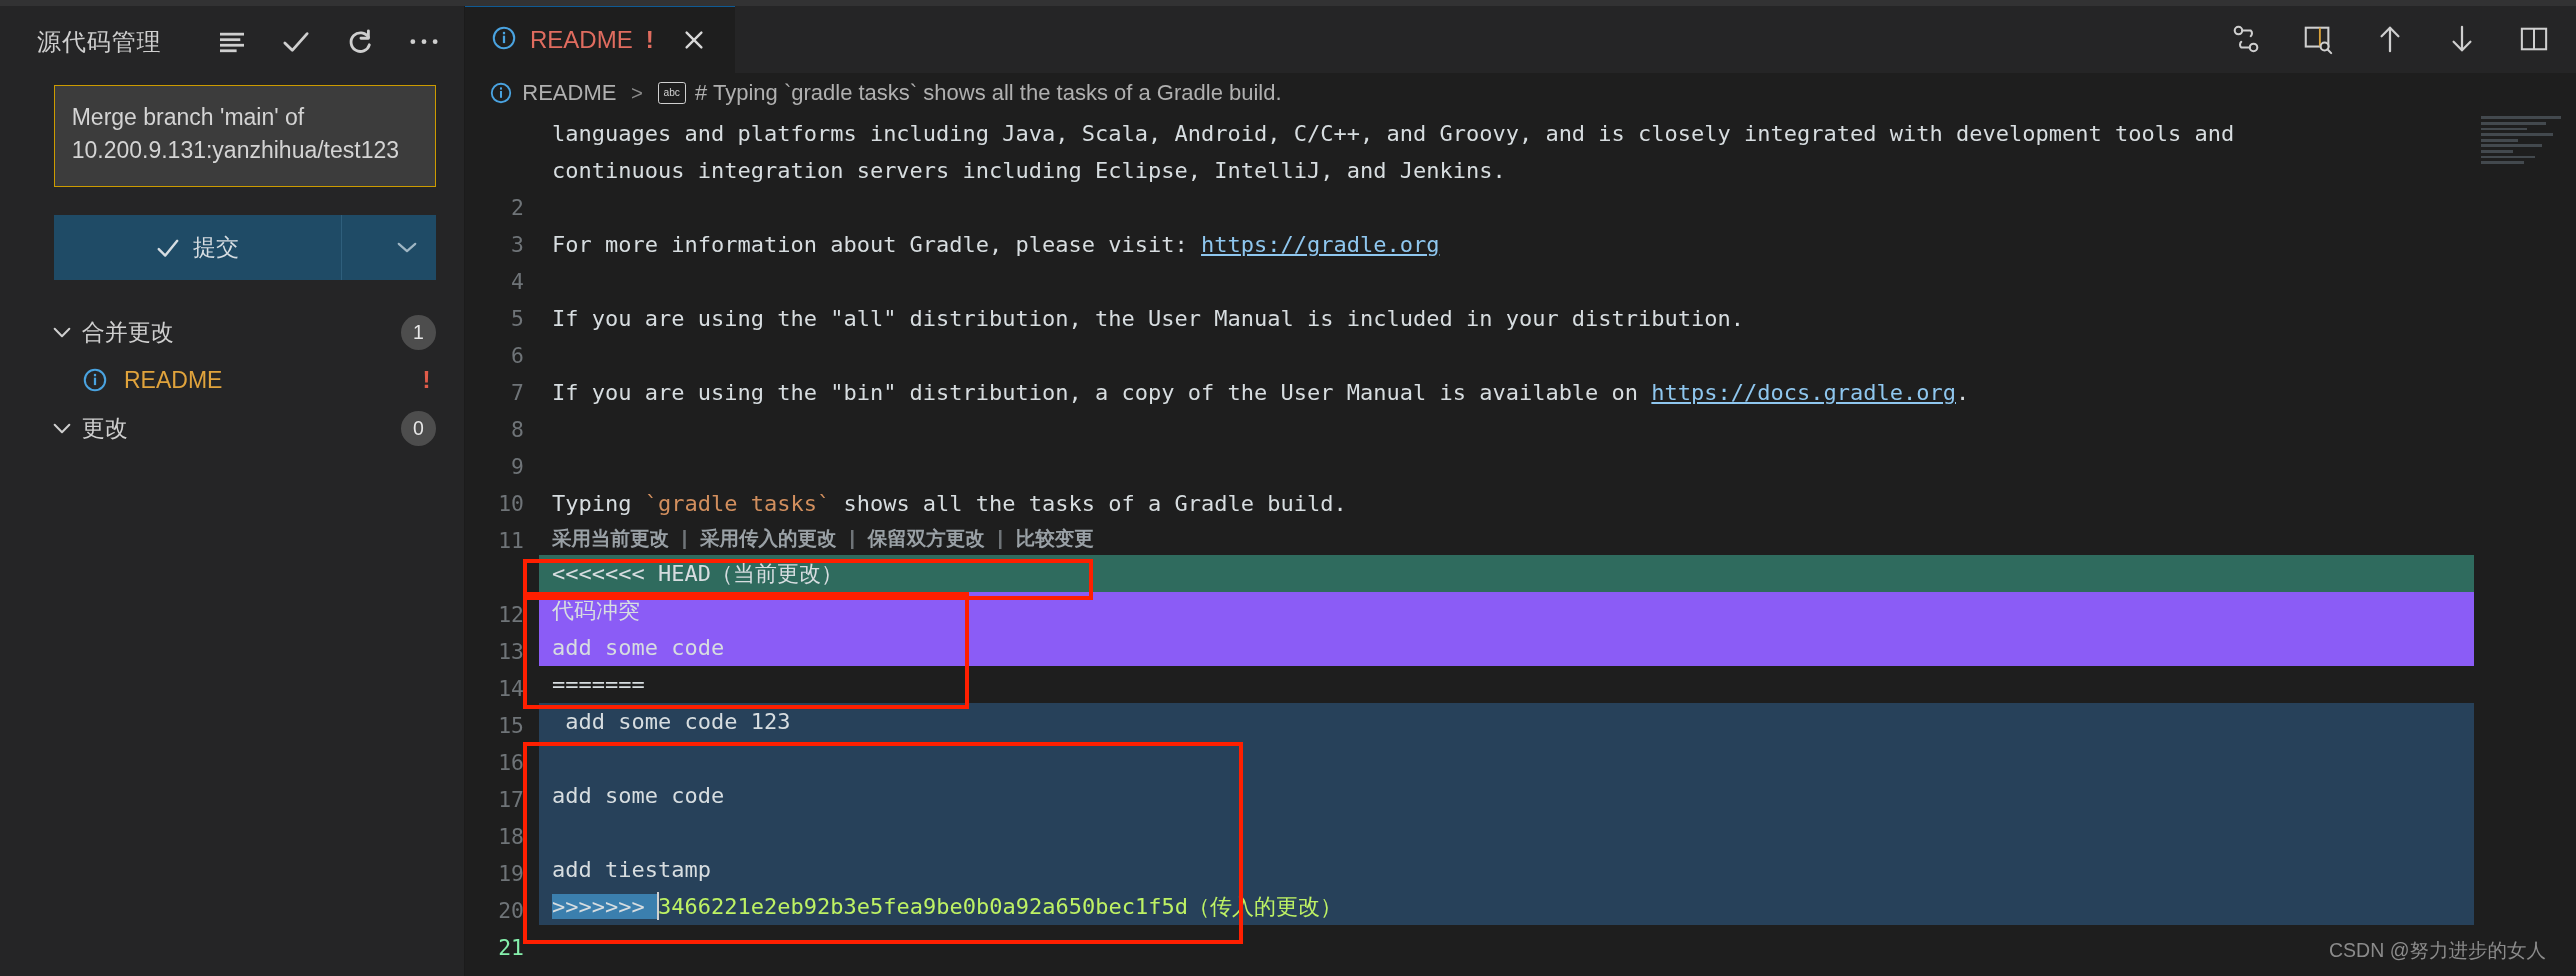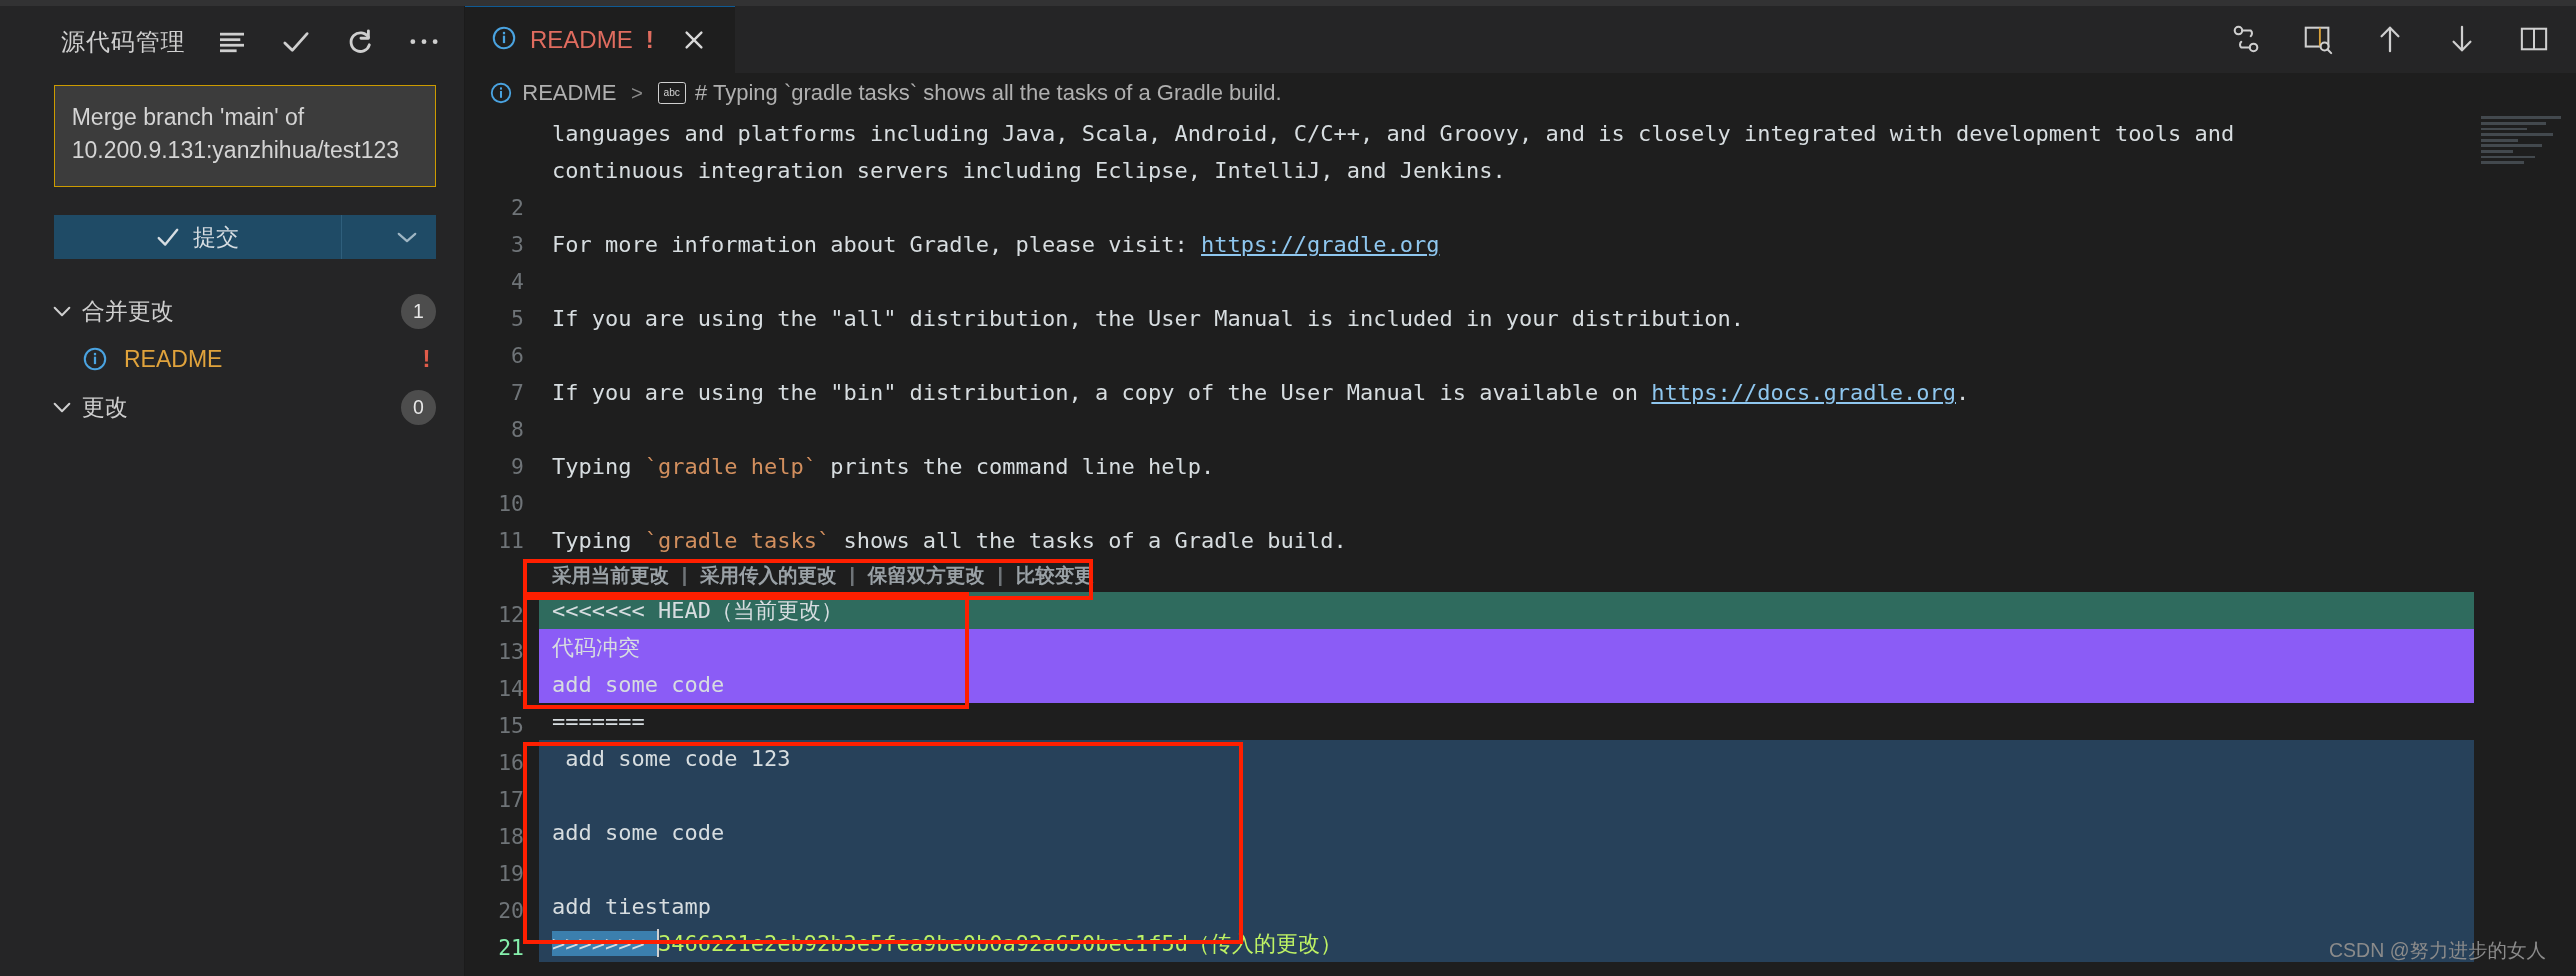--- a/index.html
+++ b/index.html
@@ -48,21 +48,20 @@
     display: flex;
     align-items: center;
     padding: 0 24px 0 37px;
     flex: none;
   }
   .sb-title {
     font-size: 24px;
     color: #cfcfcf;
     letter-spacing: 0.9px;
     white-space: nowrap;
-    margin-left: 24px;
   }
   .sb-actions {
     margin-left: auto;
     display: flex;
     align-items: center;
     gap: 32px;
   }
   .sb-actions .ico {
     width: 32px;
     height: 32px;
@@ -84,21 +83,21 @@
   .commit-msg {
     font-size: 23px;
     line-height: 1.45;
     color: #d4d4d4;
     word-break: break-word;
     white-space: pre-wrap;
   }
   .commit-btn-row {
     margin: 28px 28px 0 54px;
     display: flex;
-    height: 44px;
+    height: 65px;
     background: #1f4b66;
     gap: 36px;
   }
   .commit-btn {
     flex: 1;
     display: flex;
     align-items: center;
     justify-content: center;
     gap: 13px;
     color: #d6dde2;
@@ -589,21 +588,20 @@
             <div class="ln"><span>For more information about Gradle, please visit: </span><span class="tok-link">https://gradle.org</span></div>
 
             <div class="ln"></div>
             <div class="ln">If you are using the "all" distribution, the User Manual is included in your distribution.</div>
             <div class="ln"></div>
 
             <div class="ln"><span>If you are using the "bin" distribution, a copy of the User Manual is available on </span><span class="tok-link">https://docs.gradle.org</span><span>.</span></div>
 
             <div class="ln"></div>
 
-            <div class="ln"><span>Typing </span><span class="tok-code">`gradle help`</span><span> prints the command line help.</span></div>
 
             <div class="ln"></div>
 
             <div class="ln"><span>Typing </span><span class="tok-code">`gradle tasks`</span><span> shows all the tasks of a Gradle build.</span></div>
 
             <div class="lens-row">
               <span class="lens-link">采用当前更改</span>
               <span class="lens-pipe">|</span>
               <span class="lens-link">采用传入的更改</span>
               <span class="lens-pipe">|</span>

